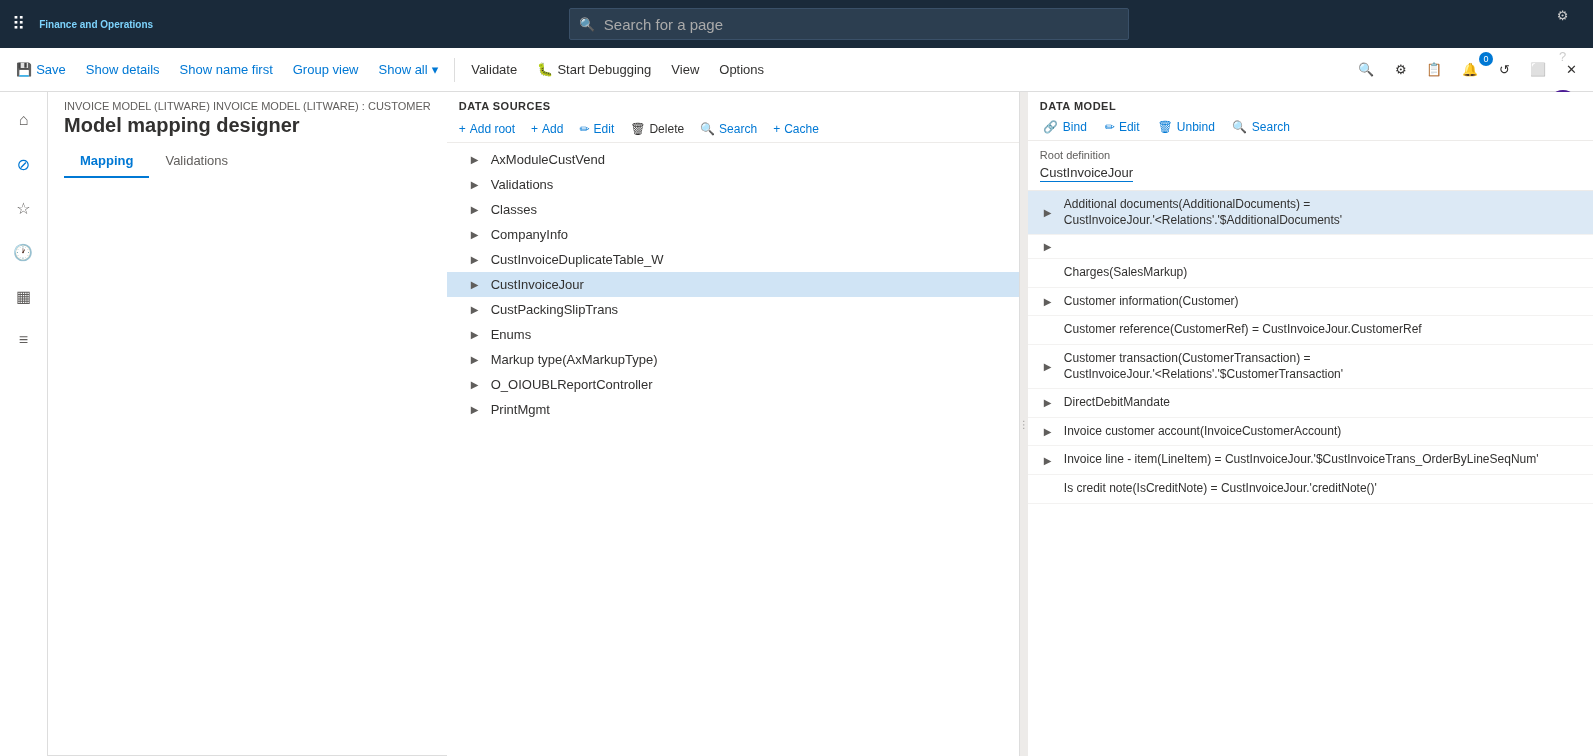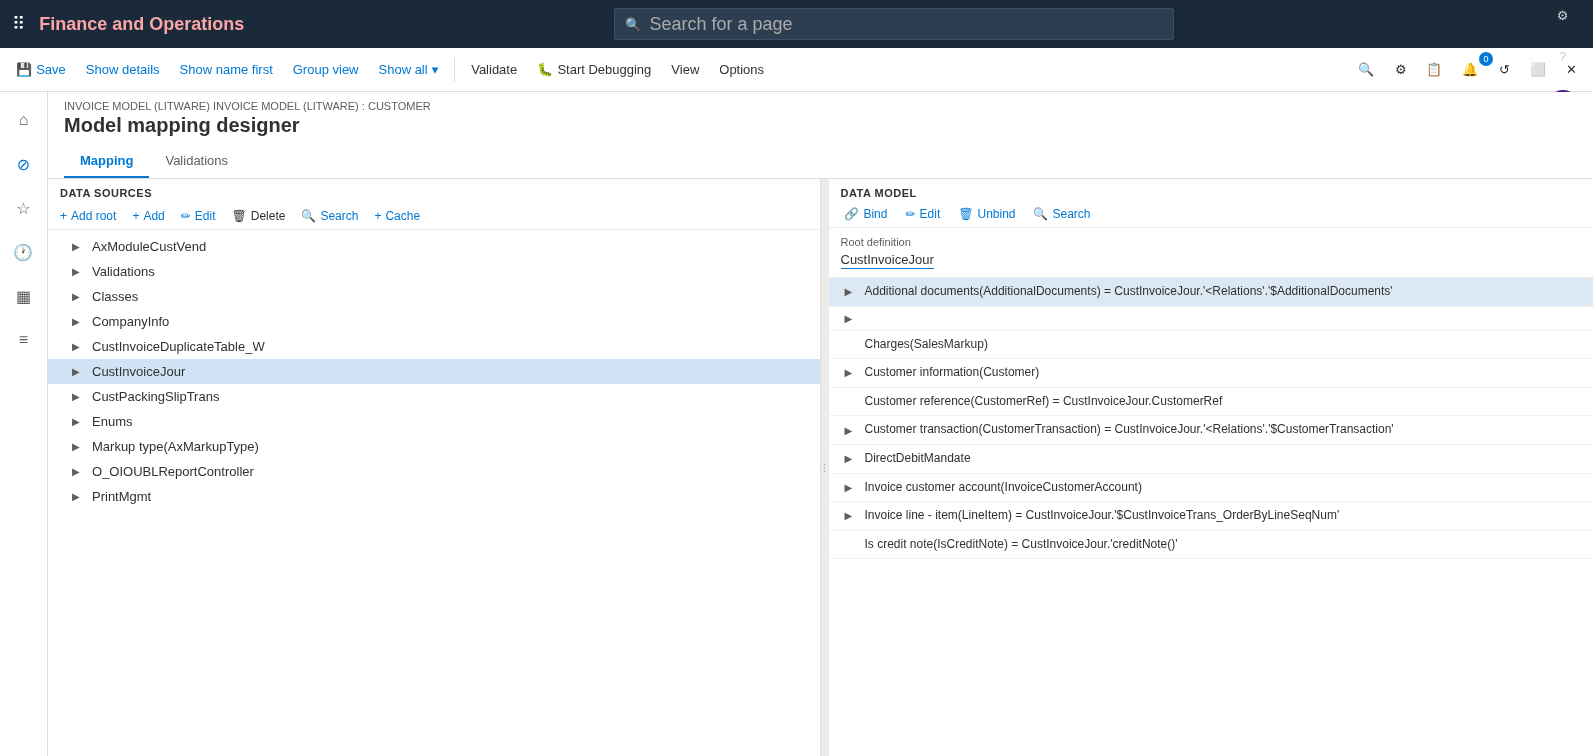--- a/index.html
+++ b/index.html
@@ -9,40 +9,40 @@
     .top-nav {
       background: #1a2a3a;
       color: #fff;
       height: 48px;
       display: flex;
       align-items: center;
       padding: 0 12px;
       gap: 10px;
     }
     .top-nav .app-grid { font-size: 18px; cursor: pointer; margin-right: 4px; }
-    .top-nav .app-title { font-size: 18px; font-weight: 600; color: #fca5a5; margin-right: auto; }
+    .top-nav .app-title { font-size: 10px; font-weight: 600; color: #7dd3fc; margin-right: auto; }
     .search-bar {
       flex: 1;
       max-width: 560px;
       background: #2c3e50;
       border: 1px solid #3a5068;
       border-radius: 2px;
       display: flex;
       align-items: center;
       padding: 0 10px;
       height: 32px;
       color: #aaa;
       gap: 8px;
     }
     .search-bar input {
       background: transparent;
       border: none;
       outline: none;
       color: #ccc;
-      font-size: 18px;
+      font-size: 15px;
       width: 100%;
     }
     .search-bar input::placeholder { color: #aaa; }
     .top-nav-right {
       display: flex;
       align-items: center;
       gap: 26px;
       margin-left: auto;
       color: #ccc;
       flex-direction: column;
@@ -99,21 +99,20 @@
       border-radius: 2px;
       font-size: 16px;
     }
     .sidebar-icon.active { color: #0078d4; }
 
     
     .main-content {
       flex: 1;
       overflow: hidden;
       display: flex;
-      flex-direction: column;
       background: #c4b5fd;
     }
 
     
     .page-header {
       background: #fff;
       padding: 8px 16px 0;
       border-bottom: 1px solid #ddd;
     }
     .breadcrumb {

